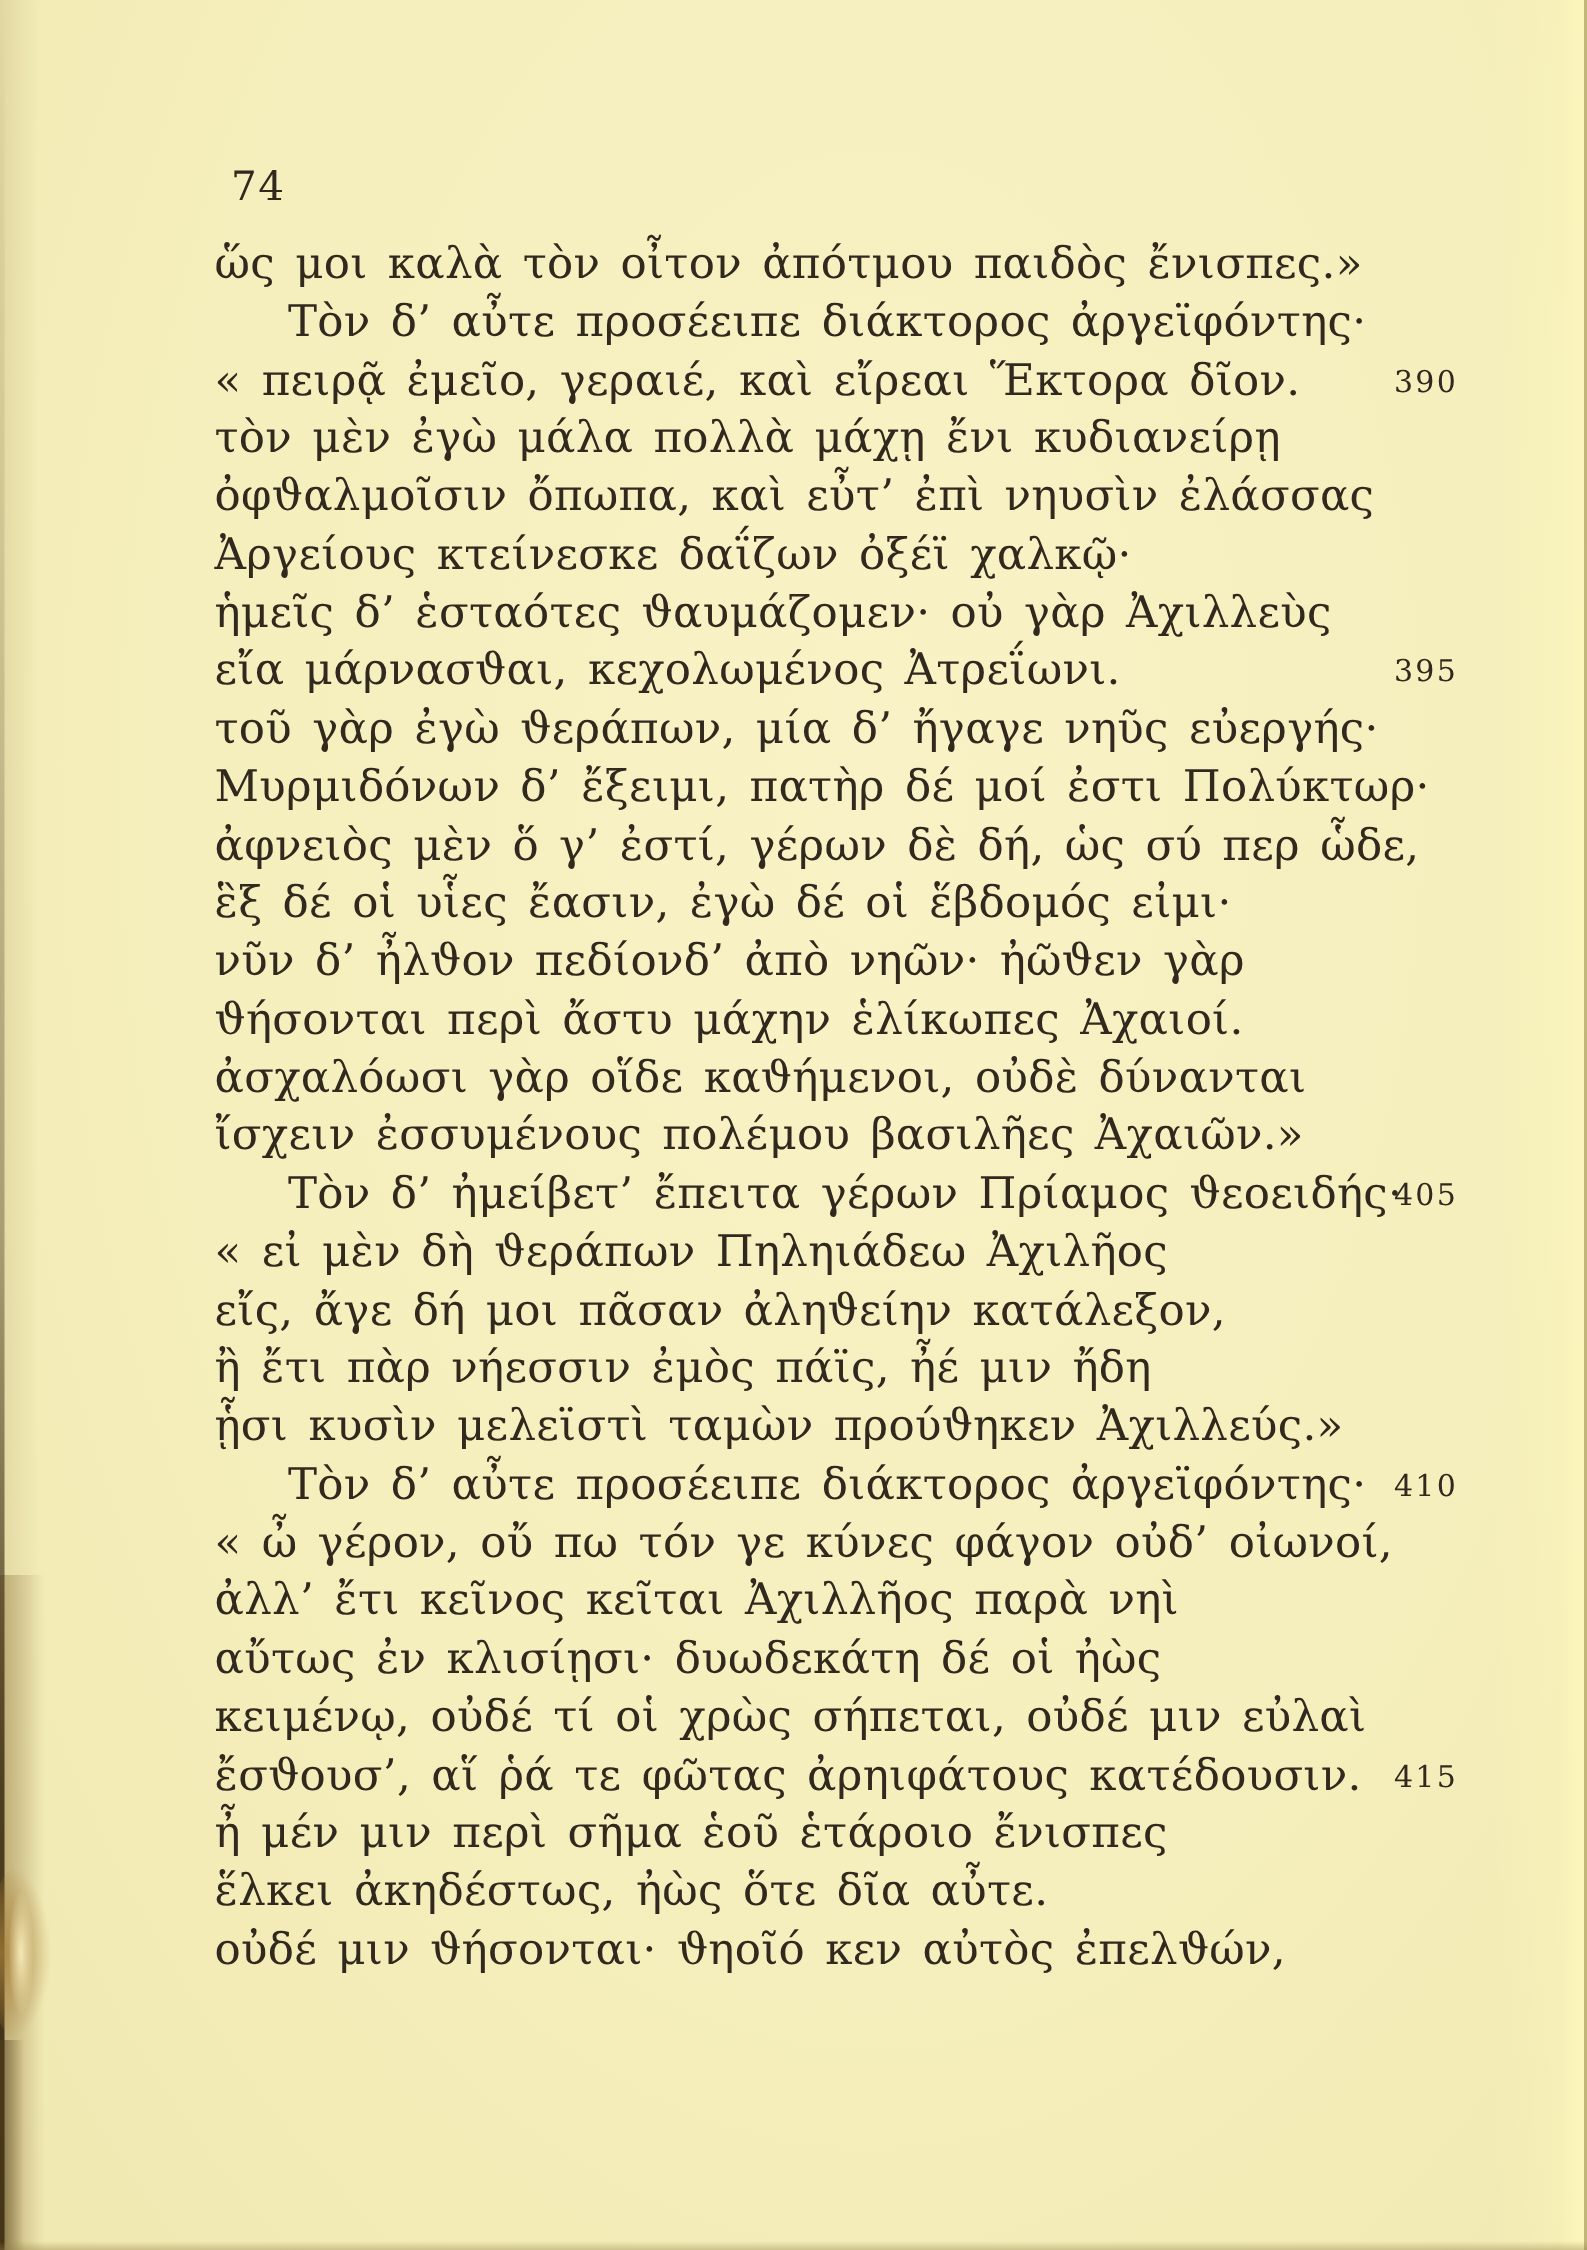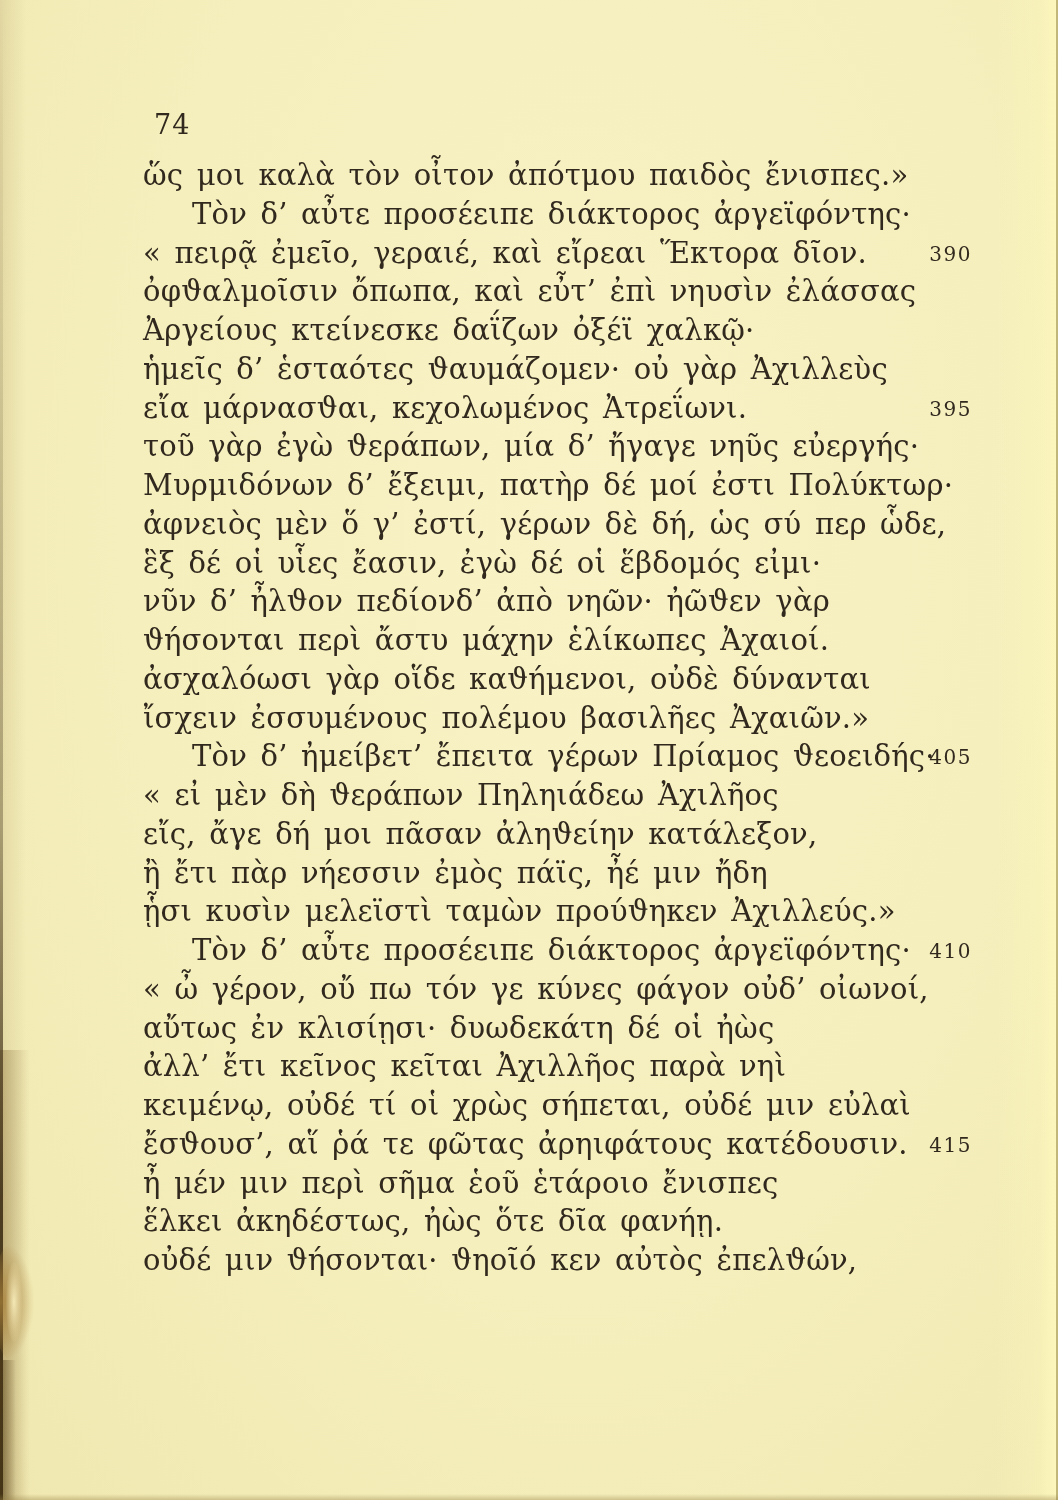--- a/index.html
+++ b/index.html
@@ -113,20 +113,24 @@
   <div class="verse-line indent">
     <span class="verse-text">Τὸν δ’ αὖτε προσέειπε διάκτορος ἀργεϊφόντης·</span>
     
   </div>
 
   <div class="verse-line">
     <span class="verse-text">« πειρᾷ ἐμεῖο, γεραιέ, καὶ εἴρεαι Ἕκτορα δῖον.</span>
     <span class="line-num">390</span>
   </div>
 
+  <div class="verse-line">
+    <span class="verse-text">τὸν μὲν ἐγὼ μάλα πολλὰ μάχῃ ἔνι κυδιανείρῃ</span>
+    
+  </div>
 
   <div class="verse-line">
     <span class="verse-text">ὀφϑαλμοῖσιν ὄπωπα, καὶ εὖτ’ ἐπὶ νηυσὶν ἐλάσσας</span>
     
   </div>
 
   <div class="verse-line">
     <span class="verse-text">Ἀργείους κτείνεσκε δαΐζων ὀξέϊ χαλκῷ·</span>
     
   </div>
@@ -211,46 +215,46 @@
     <span class="verse-text">Τὸν δ’ αὖτε προσέειπε διάκτορος ἀργεϊφόντης·</span>
     <span class="line-num">410</span>
   </div>
 
   <div class="verse-line">
     <span class="verse-text">« ὦ γέρον, οὔ πω τόν γε κύνες φάγον οὐδ’ οἰωνοί,</span>
     
   </div>
 
   <div class="verse-line">
+    <span class="verse-text">ἀλλ’ ἔτι κεῖνος κεῖται Ἀχιλλῆος παρὰ νηὶ</span>
+    
+  </div>
+
+  <div class="verse-line">
     <span class="verse-text">αὔτως ἐν κλισίῃσι· δυωδεκάτη δέ οἱ ἠὼς</span>
-    
-  </div>
-
-  <div class="verse-line">
-    <span class="verse-text">ἀλλ’ ἔτι κεῖνος κεῖται Ἀχιλλῆος παρὰ νηὶ</span>
     
   </div>
 
   <div class="verse-line">
     <span class="verse-text">κειμένῳ, οὐδέ τί οἱ χρὼς σήπεται, οὐδέ μιν εὐλαὶ</span>
     
   </div>
 
   <div class="verse-line">
     <span class="verse-text">ἔσϑουσ’, αἵ ῥά τε φῶτας ἀρηιφάτους κατέδουσιν.</span>
     <span class="line-num">415</span>
   </div>
 
   <div class="verse-line">
     <span class="verse-text">ἦ μέν μιν περὶ σῆμα ἑοῦ ἑτάροιο ἔνισπες</span>
     
   </div>
 
   <div class="verse-line">
-    <span class="verse-text">ἕλκει ἀκηδέστως, ἠὼς ὅτε δῖα φανήῃ.</span>
+    <span class="verse-text">ἕλκει ἀκηδέστως, ἠὼς ὅτε δῖα αὖτε.</span>
     
   </div>
 
   <div class="verse-line">
     <span class="verse-text">οὐδέ μιν ϑήσονται· ϑηοῖό κεν αὐτὸς ἐπελϑών,</span>
     
   </div>
 </div>
 </div>
 

